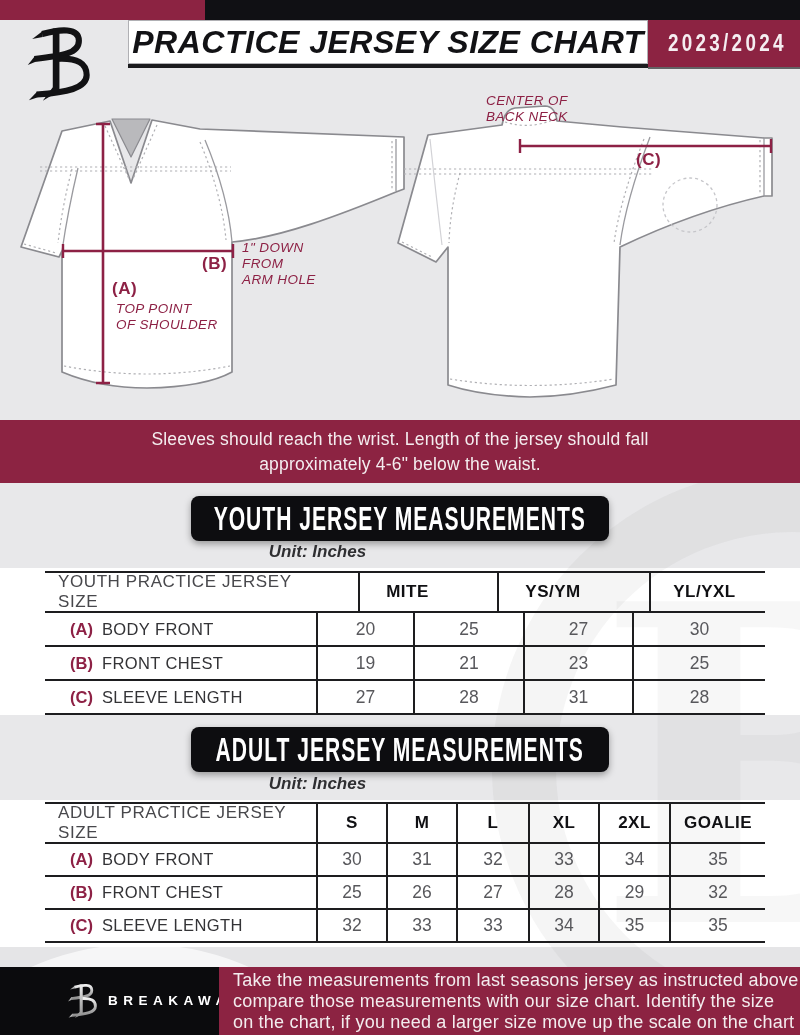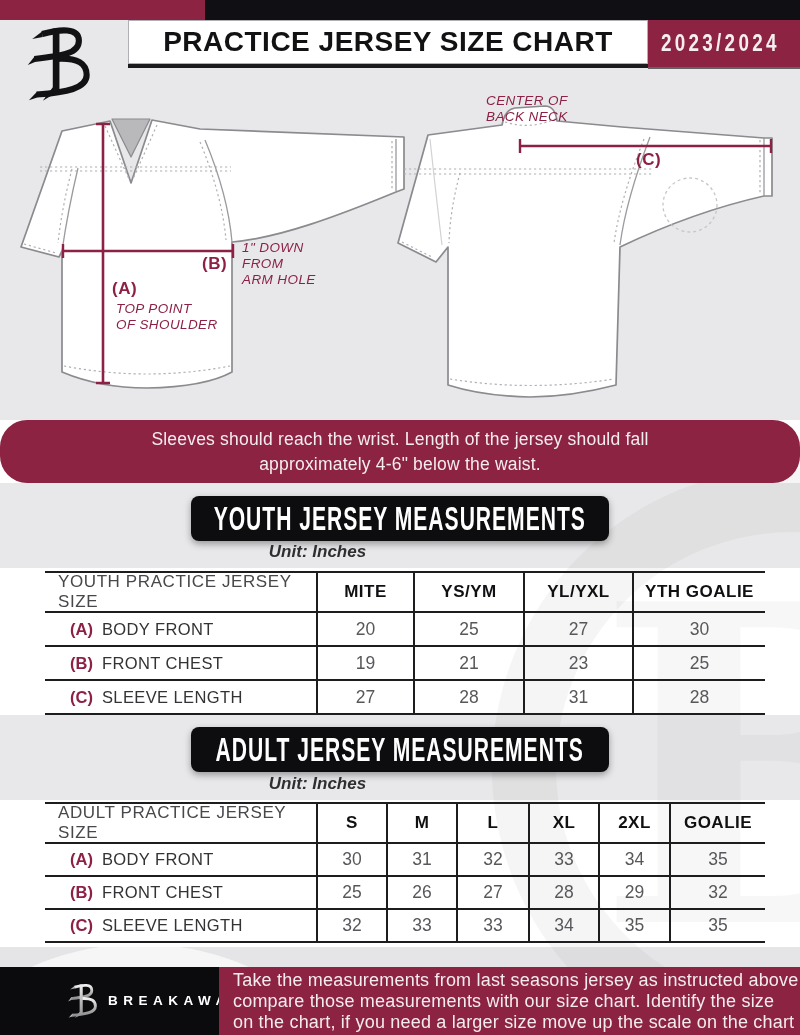--- a/index.html
+++ b/index.html
@@ -19,54 +19,54 @@
   .wm-ring2 { position:absolute; left:-130px; top:944px; width:540px; height:540px; border:45px solid rgba(255,255,255,0.65); border-radius:50%; z-index:1; }
 
   
   .top-strip { position:absolute; left:0; top:0; width:800px; height:20px; background:#101014; z-index:4; }
   .top-strip-maroon { position:absolute; left:0; top:0; width:205px; height:20px; background:#8c2342; }
 
   
   .logo-main { position:absolute; left:22px; top:24px; width:76px; height:80px; z-index:3; }
   .title-box { position:absolute; left:128px; top:20px; width:520px; height:44px; background:#ffffff;
                border:1px solid #b0b0b4; box-shadow:0 4px 0 #1b1b1e; display:flex; align-items:center; justify-content:center; z-index:3; }
-  .title-box .t { font-size:28px; font-weight:bold; color:#121215; letter-spacing:0.5px; white-space:nowrap; }
+  .title-box .t { font-size:32px; font-weight:bold; color:#121215; letter-spacing:0.5px; white-space:nowrap;font-style:italic; }
   .season-box { position:absolute; left:648px; top:20px; width:152px; height:47px; background:#8c2342;
-                box-shadow:0 2px 0 rgba(10,10,12,0.6); display:flex; align-items:center; justify-content:flex-start; z-index:3; }
+                box-shadow:0 2px 0 rgba(10,10,12,0.6); display:flex; align-items:center; justify-content:flex-end; z-index:3; }
   .season-box .t { font-size:23px; font-weight:bold; color:#f5eef1; letter-spacing:4px; transform:scaleX(0.82); white-space:nowrap; }
 
   
   .diagram { position:absolute; left:0; top:95px; width:800px; height:330px; z-index:2; }
   .ann { position:absolute; color:#8d2145; z-index:3; }
   .ann.key { font-weight:bold; font-size:17px; letter-spacing:0.5px; }
   .ann.desc { font-style:italic; font-size:13.5px; line-height:16px; letter-spacing:0.4px; white-space:pre-line; font-weight:500; }
 
   
   .banner { position:absolute; left:0; top:420px; width:800px; height:63px; background:#8c2342; z-index:2;
-            display:flex; align-items:center; justify-content:center;border-radius:27px; }
+            display:flex; align-items:center; justify-content:center; }
   .banner .t { color:#f4edef; font-size:17.5px; line-height:25px; text-align:center; white-space:pre-line; letter-spacing:0.2px; }
 
   
   .sec-title { position:absolute; left:191px; width:418px; height:45px; background:#0d0d10; border-radius:8px;
                box-shadow:0 3px 7px rgba(0,0,0,0.35); display:flex; align-items:center; justify-content:center; z-index:2; }
   .sec-title .t { color:#ffffff; font-size:33px; font-weight:bold; letter-spacing:1.5px; transform:scaleX(0.64); white-space:nowrap; }
   .sec-title.youth { top:496px; }
   .sec-title.adult { top:727px; }
   .unit { position:absolute; left:0; width:635px; text-align:center; font-style:italic; font-weight:600; font-size:17px; color:#2f2f32; z-index:2; }
   .unit.youth { top:542px; }
   .unit.adult { top:774px; }
 
   
   .table { position:absolute; left:45px; width:720px; border-top:2px solid #1d1d1f; z-index:2; }
   .table.youth { top:571px; }
   .table.adult { top:802px; }
   .tr { display:grid; border-bottom:2px solid #1d1d1f; }
   .table.youth .tr { grid-template-columns:271px 97px 110px 109px 133px; }
   .table.adult .tr { grid-template-columns:271px 70px 70px 72px 70px 71px 96px; }
-  .table.youth .tr.thead { height:40px; }
+  .table.youth .tr.thead { height:40px;gap:42px; }
   .table.youth .tr.data  { height:34px; }
   .table.adult .tr.thead { height:40px; }
   .table.adult .tr.data  { height:33px; }
   .td { display:flex; align-items:center; justify-content:center; border-left:2px solid #1d1d1f; overflow:hidden; }
   .td.label { border-left:none; justify-content:flex-start; padding-left:25px; }
   .td.head-label { border-left:none; justify-content:flex-start; padding-left:13px;
                    font-size:17px; color:#48484c; letter-spacing:0.6px; }
   .td.head { font-weight:bold; font-size:17px; color:#101013; letter-spacing:0.5px; }
   .rowkey { color:#8d2145; font-weight:bold; font-size:16.5px; margin-right:9px; }
   .rowlabel { color:#333336; font-size:16.5px; letter-spacing:0.4px; }

